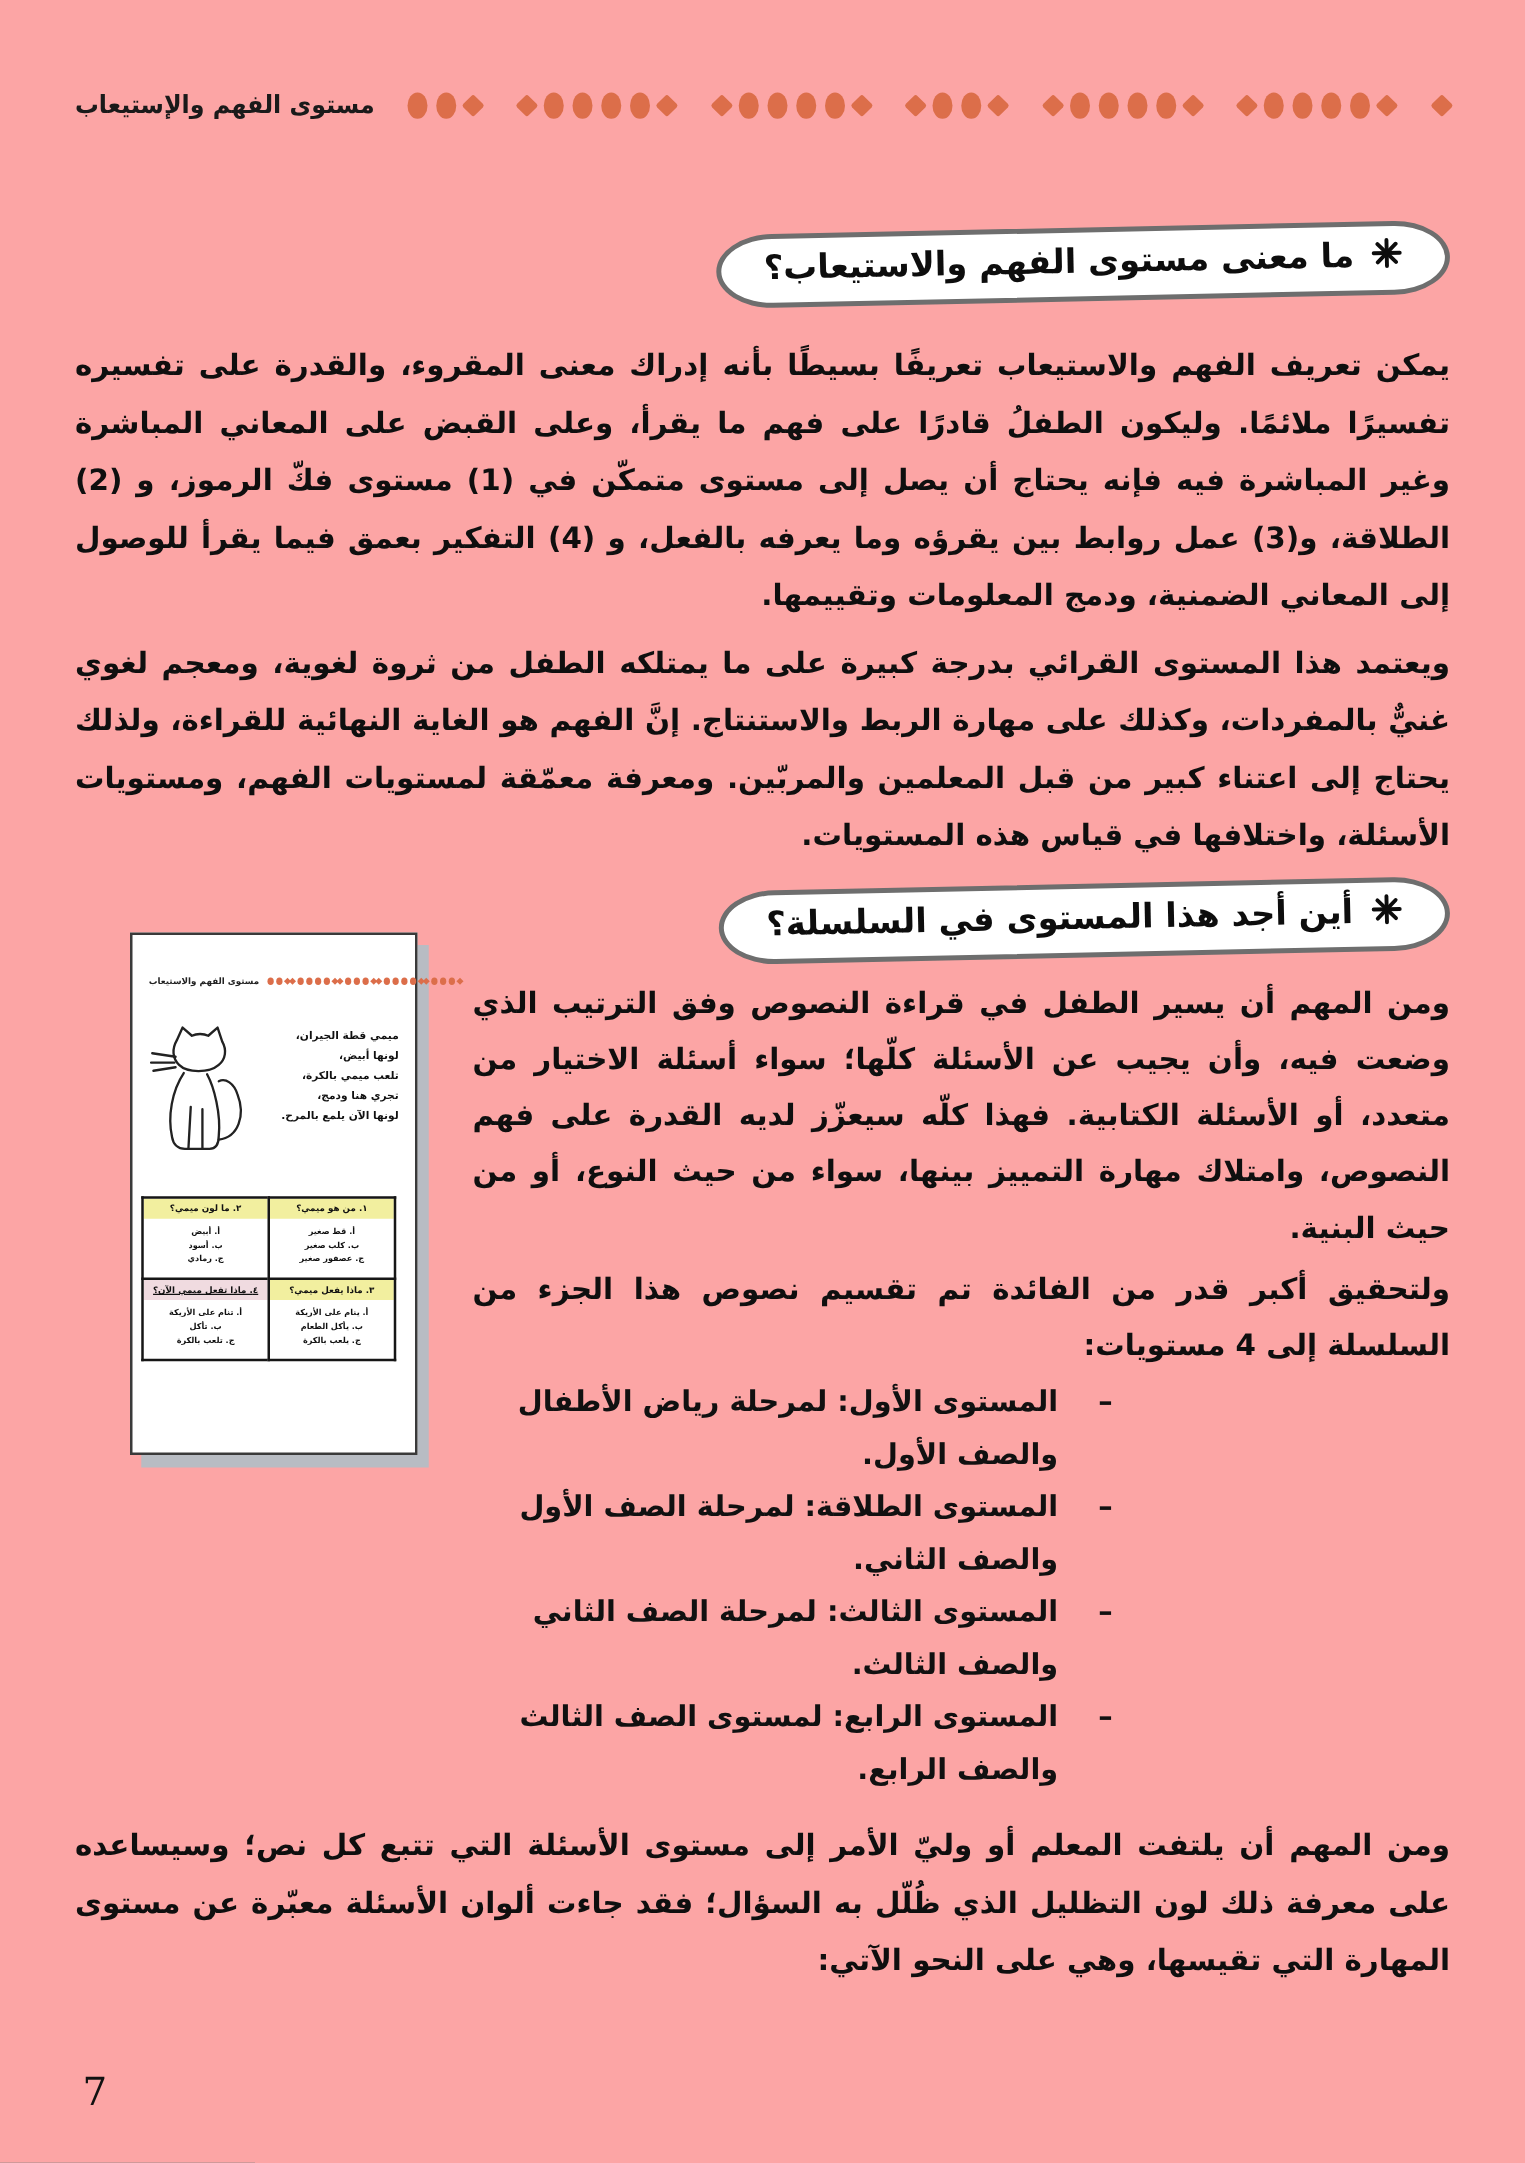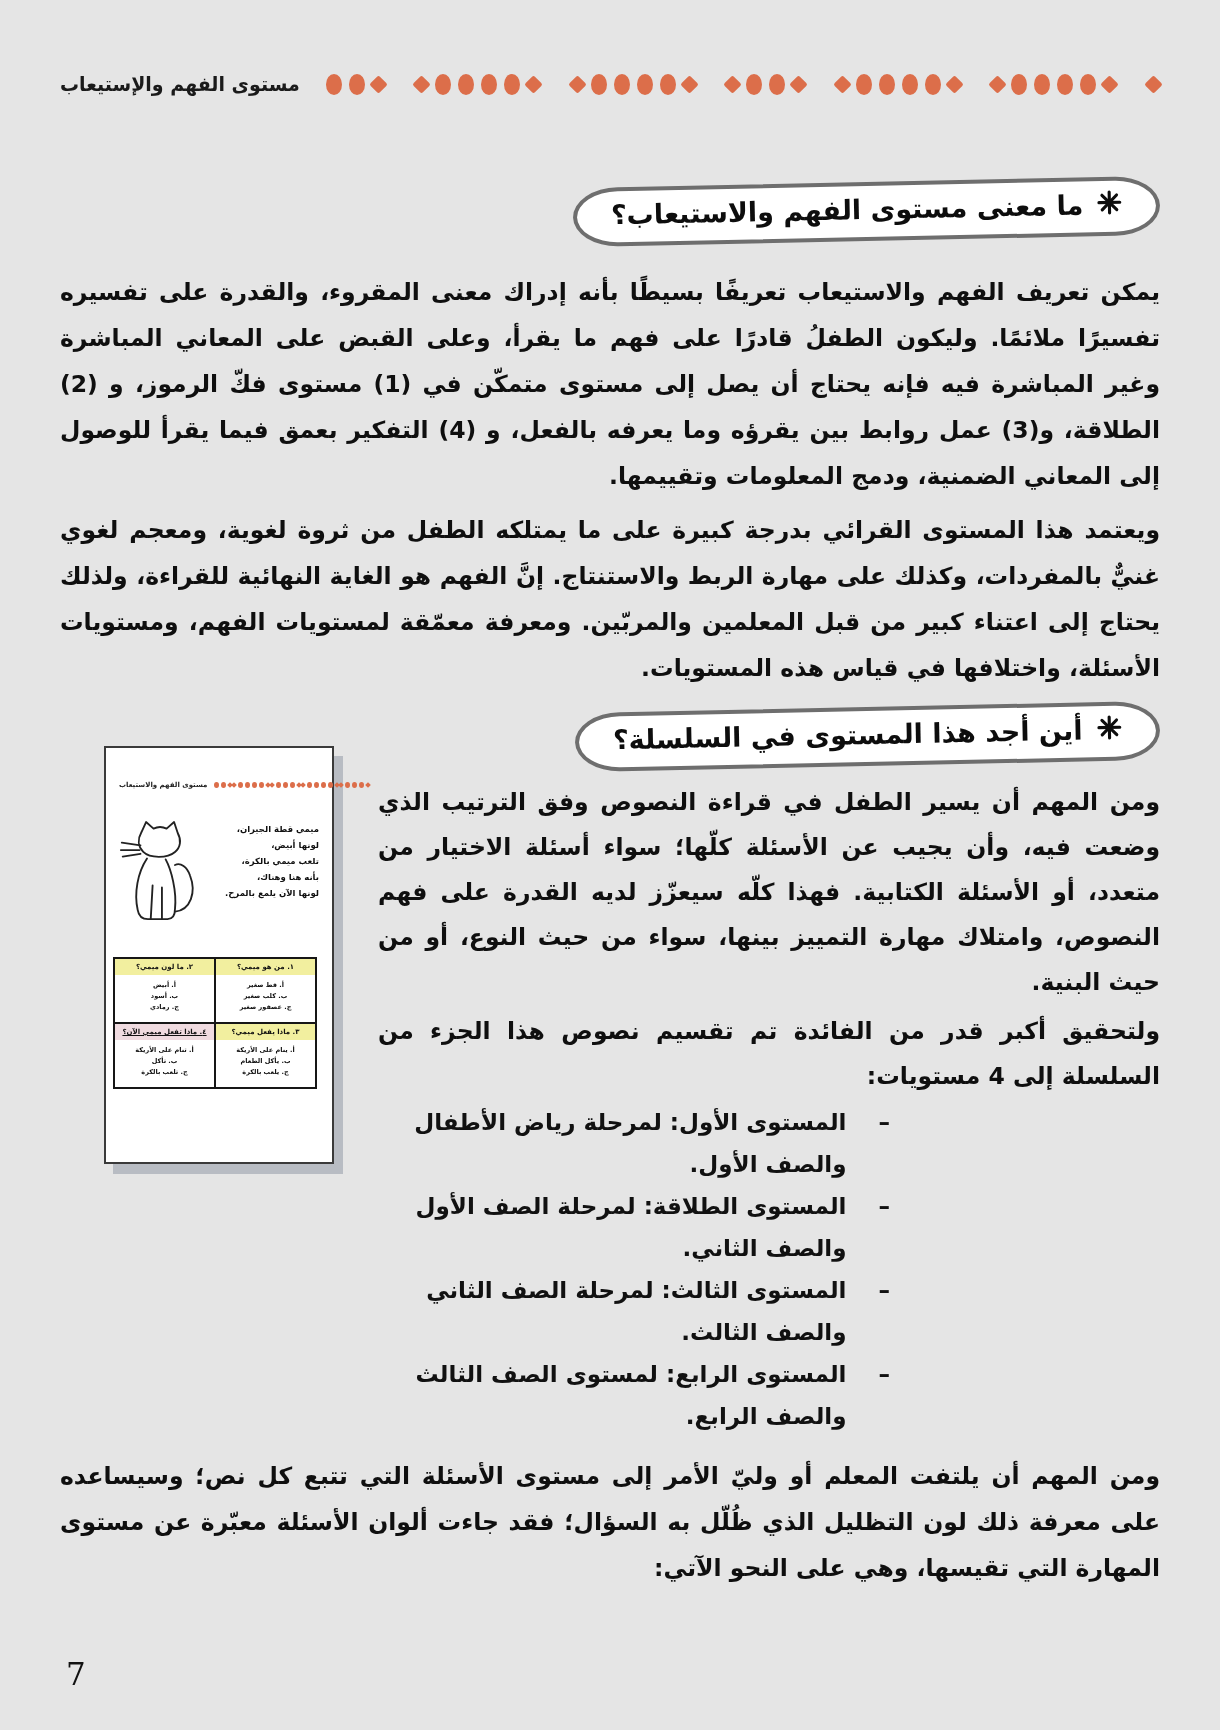--- a/index.html
+++ b/index.html
@@ -1,20 +1,20 @@
 <!DOCTYPE html>
 <html lang="ar" style="--dot: #dc6e4a; --bubble: #6e6e6e; --qy: #f2ef9f; --qp: #f0dbe0; --shadow: #b8bcc3;"><head>
 <meta charset="utf-8">
 <style>
   :root{
     --dot:#dc6e4a; --bubble:#6e6e6e; --qy:#f2ef9f; --qp:#f0dbe0; --shadow:#b8bcc3;
   }
   *{box-sizing:border-box; margin:0; padding:0;}
   body{background:#888; font-family:"DejaVu Sans", sans-serif;}
-  .page{position:relative; width:1220px; height:1730px; background:#e5e5e5; margin:0 auto; overflow:hidden; color:#111;}
+  .page{position:relative; width:1220px; height:1730px; background:#fca5a5; margin:0 auto; overflow:hidden; color:#111;}
   .content{position:absolute; top:0; left:60px; right:60px; direction:rtl;}
 
   
   .header{margin-top:64px; display:flex; direction:ltr; align-items:center; gap:26px; height:40px;}
   .running-title{font-size:19px; font-weight:bold; white-space:nowrap; color:#1a1a1a; transform:scaleY(1.05);}
   .dots{display:flex; flex:1; justify-content:space-between; align-items:center;}
   .dg{display:flex; gap:7px; align-items:center;}
   .o{width:16px; height:21px; border-radius:50%; background:var(--dot);}
   .d{width:13px; height:13px; background:var(--dot); transform:rotate(45deg); border-radius:2px;}
   .mini.dots .dg{gap:2px;}
@@ -219,21 +219,21 @@
                   <span class="o"></span>
                   <span class="d"></span>
                 </span>
               </span>
           </div>
           <div class="catrow">
             <div class="poem">
               <div>ميمي قطة الجيران،</div>
               <div>لونها أبيض،</div>
               <div>تلعب ميمي بالكرة،</div>
-              <div>بأنه هنا وهناك،</div>
+              <div>تجري هنا ودمج،</div>
               <div>لونها الآن يلمع بالمرح.</div>
             </div>
             <div class="cat">
               <svg width="84" height="110" viewBox="0 0 90 115" fill="none" stroke="#222" stroke-width="2" stroke-linecap="round" stroke-linejoin="round">
                 <path d="M24,15 L29,4 L37,11 C41,9 47,9 51,11 L59,4 L63,16 C67,23 66,31 60,36 C52,43 33,43 26,36 C20,30 20,22 24,15 Z"></path>
                 <path d="M3,26 L23,29 M2,34 L22,34 M4,41 L23,38"></path>
                 <path d="M30,43 C20,58 16,80 20,98 C21,104 25,108 31,108 L52,108 C58,108 60,103 60,97 C62,78 56,55 50,44"></path>
                 <path d="M36,72 L34,108 M46,74 L46,108"></path>
                 <path d="M60,100 C77,98 83,79 76,61 C73,52 66,47 60,50"></path>
               </svg>

